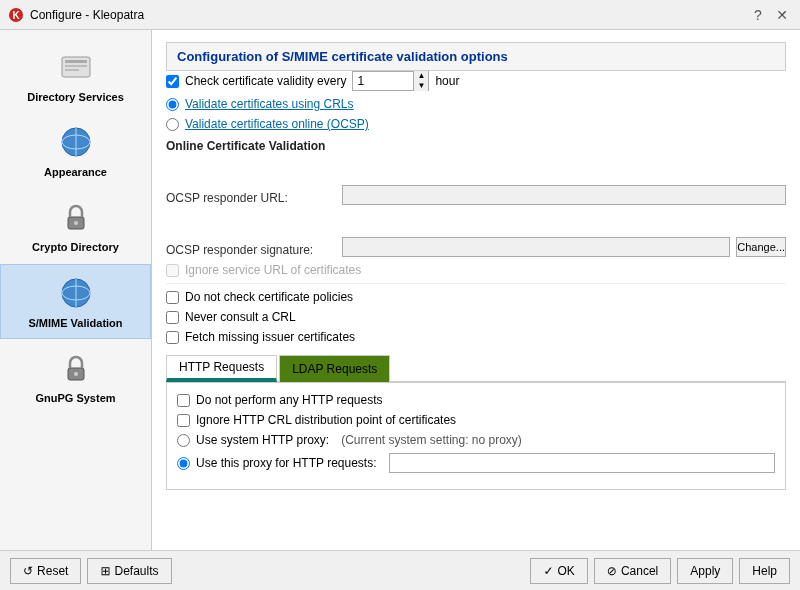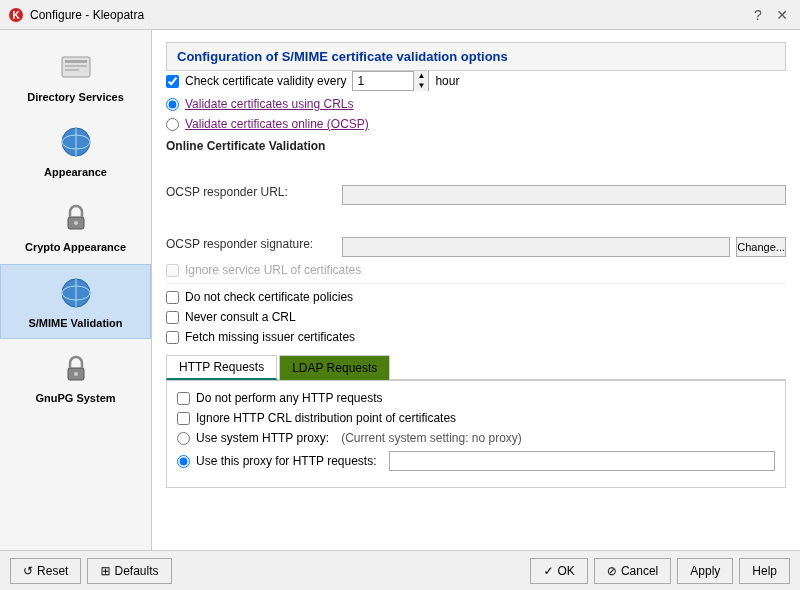--- a/index.html
+++ b/index.html
@@ -157,36 +157,36 @@
       cursor: pointer;
       font-size: 8px;
       display: flex;
       align-items: center;
       justify-content: center;
       padding: 0;
       line-height: 1;
     }
 
     .radio-link {
-      color: #701a75;
+      color: #0369a1;
       text-decoration: underline;
       cursor: pointer;
       font-size: 12px;
     }
 
     .section-label {
       font-size: 12px;
       font-weight: bold;
       color: #222;
       margin: 8px 0 4px 0;
     }
 
     .field-row {
       display: flex;
-      align-items: flex-start;
+      align-items: flex-end;
       margin-bottom: 6px;
       gap: 6px;
       margin-top: 32px;
     }
     .field-label {
       width: 170px;
       font-size: 12px;
       color: #333;
       flex-shrink: 0;
     }
@@ -232,21 +232,21 @@
       border-bottom: none;
       background: #4d7c0f;
       cursor: pointer;
       font-size: 12px;
       margin-right: 2px;
       position: relative;
       bottom: -1px;
     }
     .tab-btn.active {
       background: #fff;
-      border-bottom: 2px solid #0f766e;
+      border-bottom: 4px solid #0f766e;
       z-index: 1;
     }
 
     .tab-content {
       border: 1px solid #ccc;
       border-top: none;
       padding: 10px;
       background: #fff;
     }
 
@@ -321,21 +321,21 @@
     </div>
 
     <div class="sidebar-item">
       <div class="icon-area">
         <svg width="36" height="36" viewBox="0 0 36 36">
           <rect x="10" y="18" width="16" height="12" rx="2" fill="#888" stroke="#555" stroke-width="1"></rect>
           <path d="M12 18 v-5 a6 6 0 0 1 12 0 v5" fill="none" stroke="#888" stroke-width="2.5"></path>
           <circle cx="18" cy="24" r="2" fill="#ccc"></circle>
         </svg>
       </div>
-      <span class="label">Crypto Appearance</span>
+      <span class="label">Crypto Directory</span>
     </div>
 
     <div class="sidebar-item active">
       <div class="icon-area">
         <svg width="36" height="36" viewBox="0 0 36 36">
           <circle cx="18" cy="18" r="14" fill="#4488cc" stroke="#2266aa" stroke-width="1"></circle>
           <ellipse cx="18" cy="18" rx="14" ry="7" fill="none" stroke="#aaddff" stroke-width="1"></ellipse>
           <line x1="18" y1="4" x2="18" y2="32" stroke="#aaddff" stroke-width="1"></line>
         </svg>
       </div>

